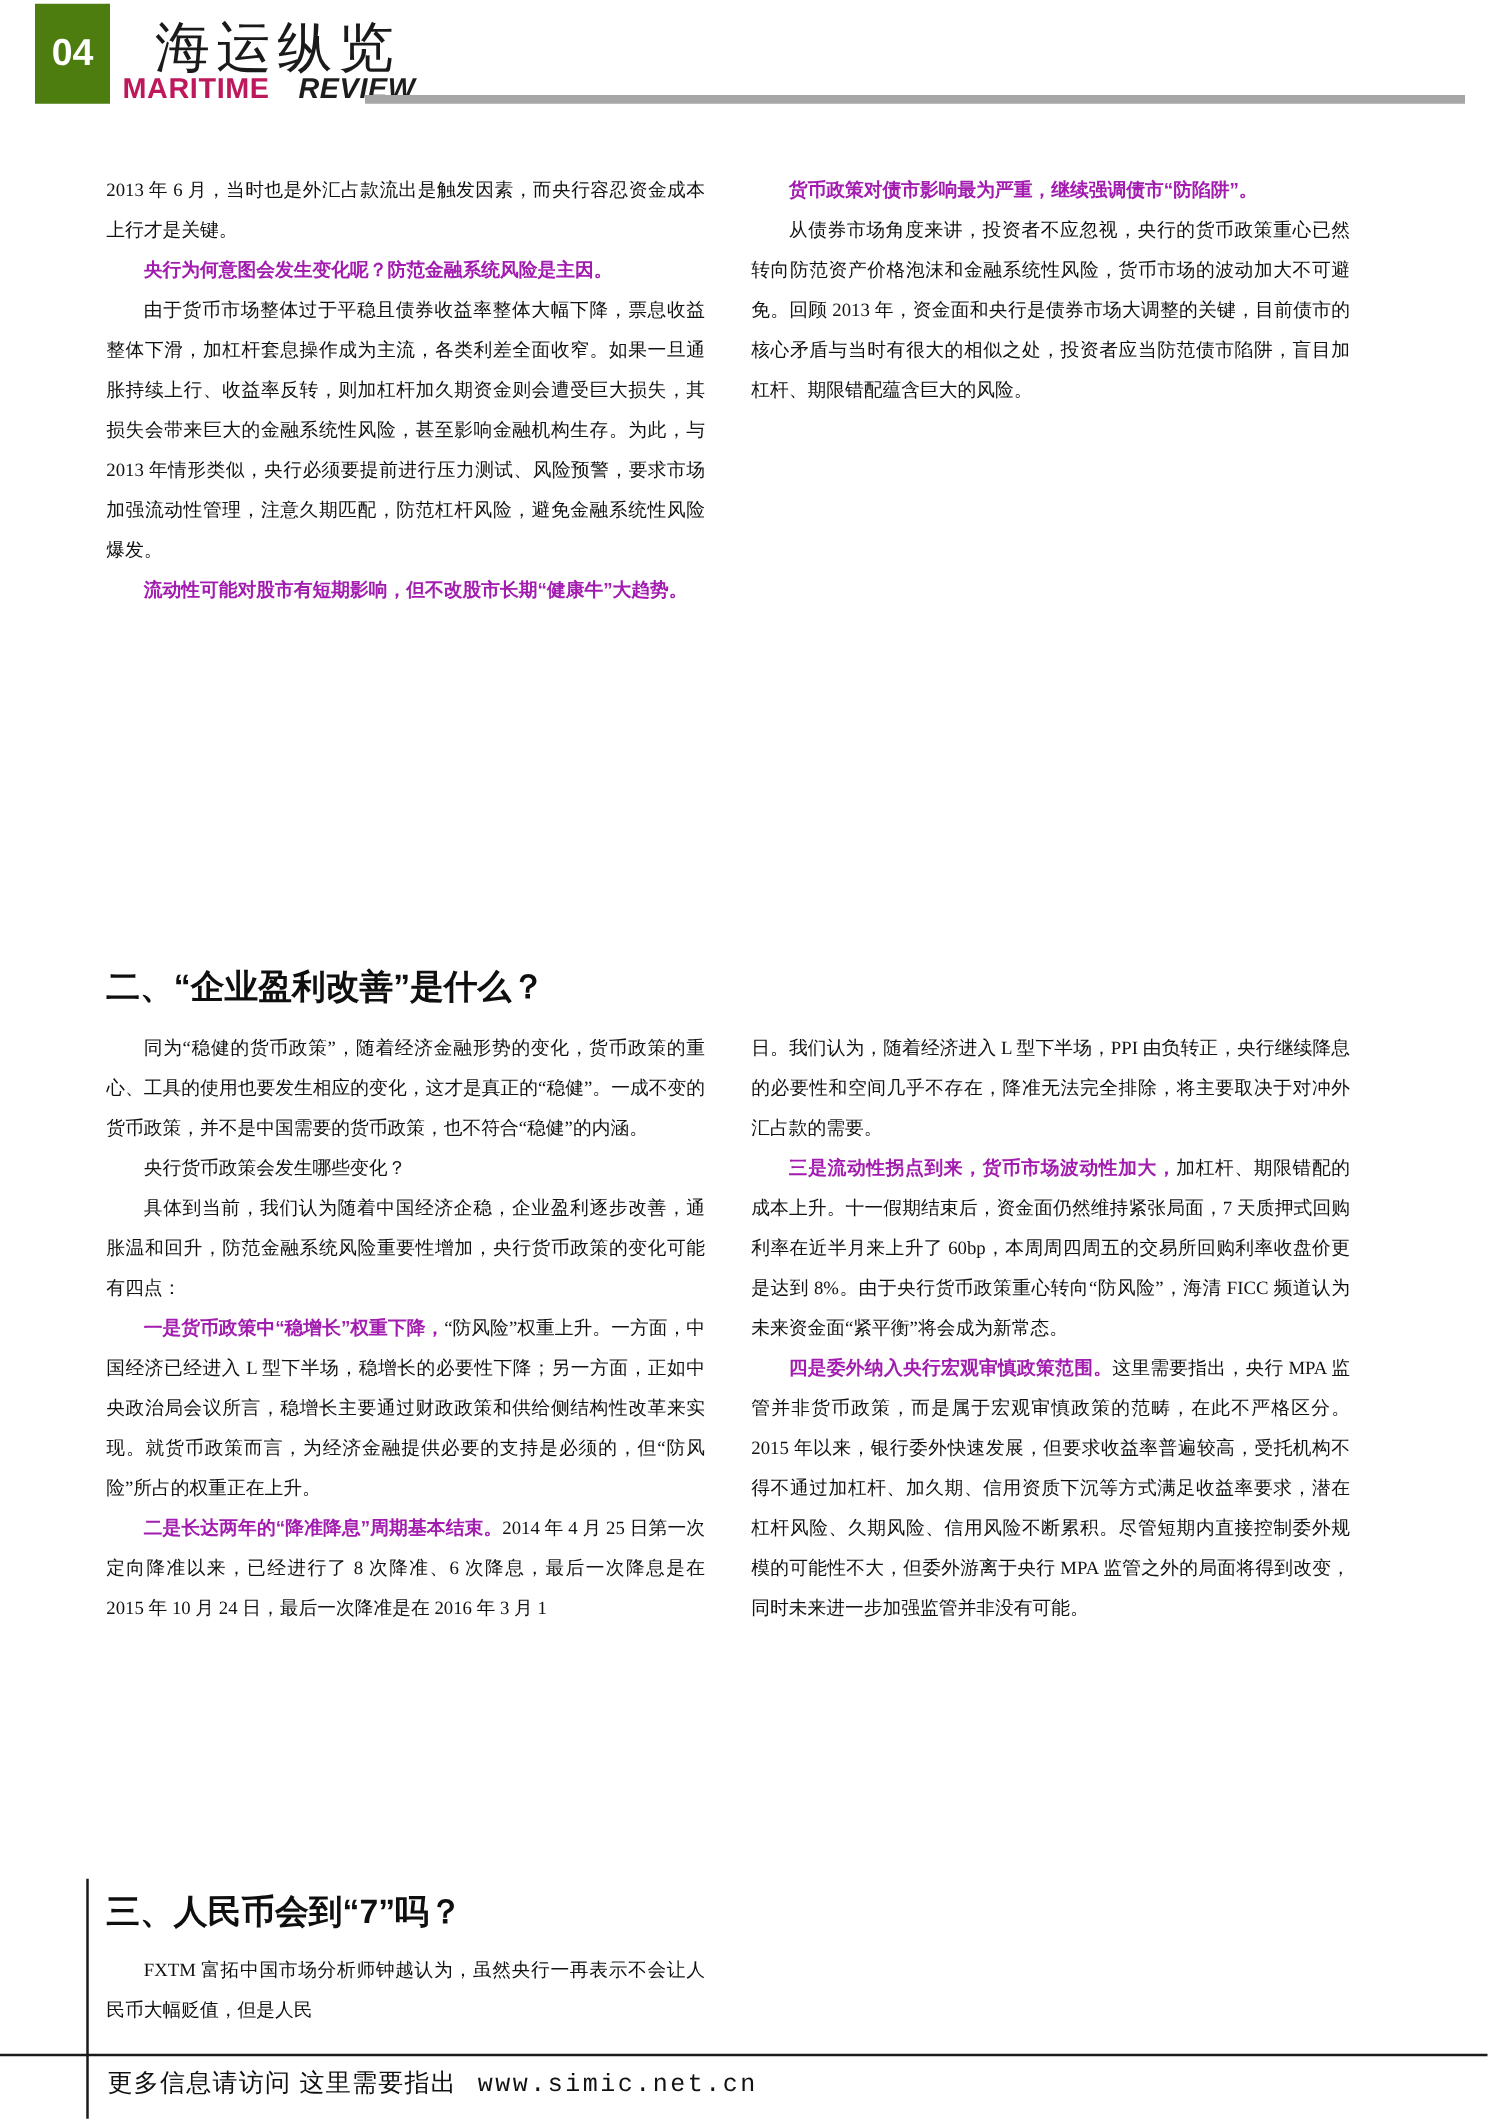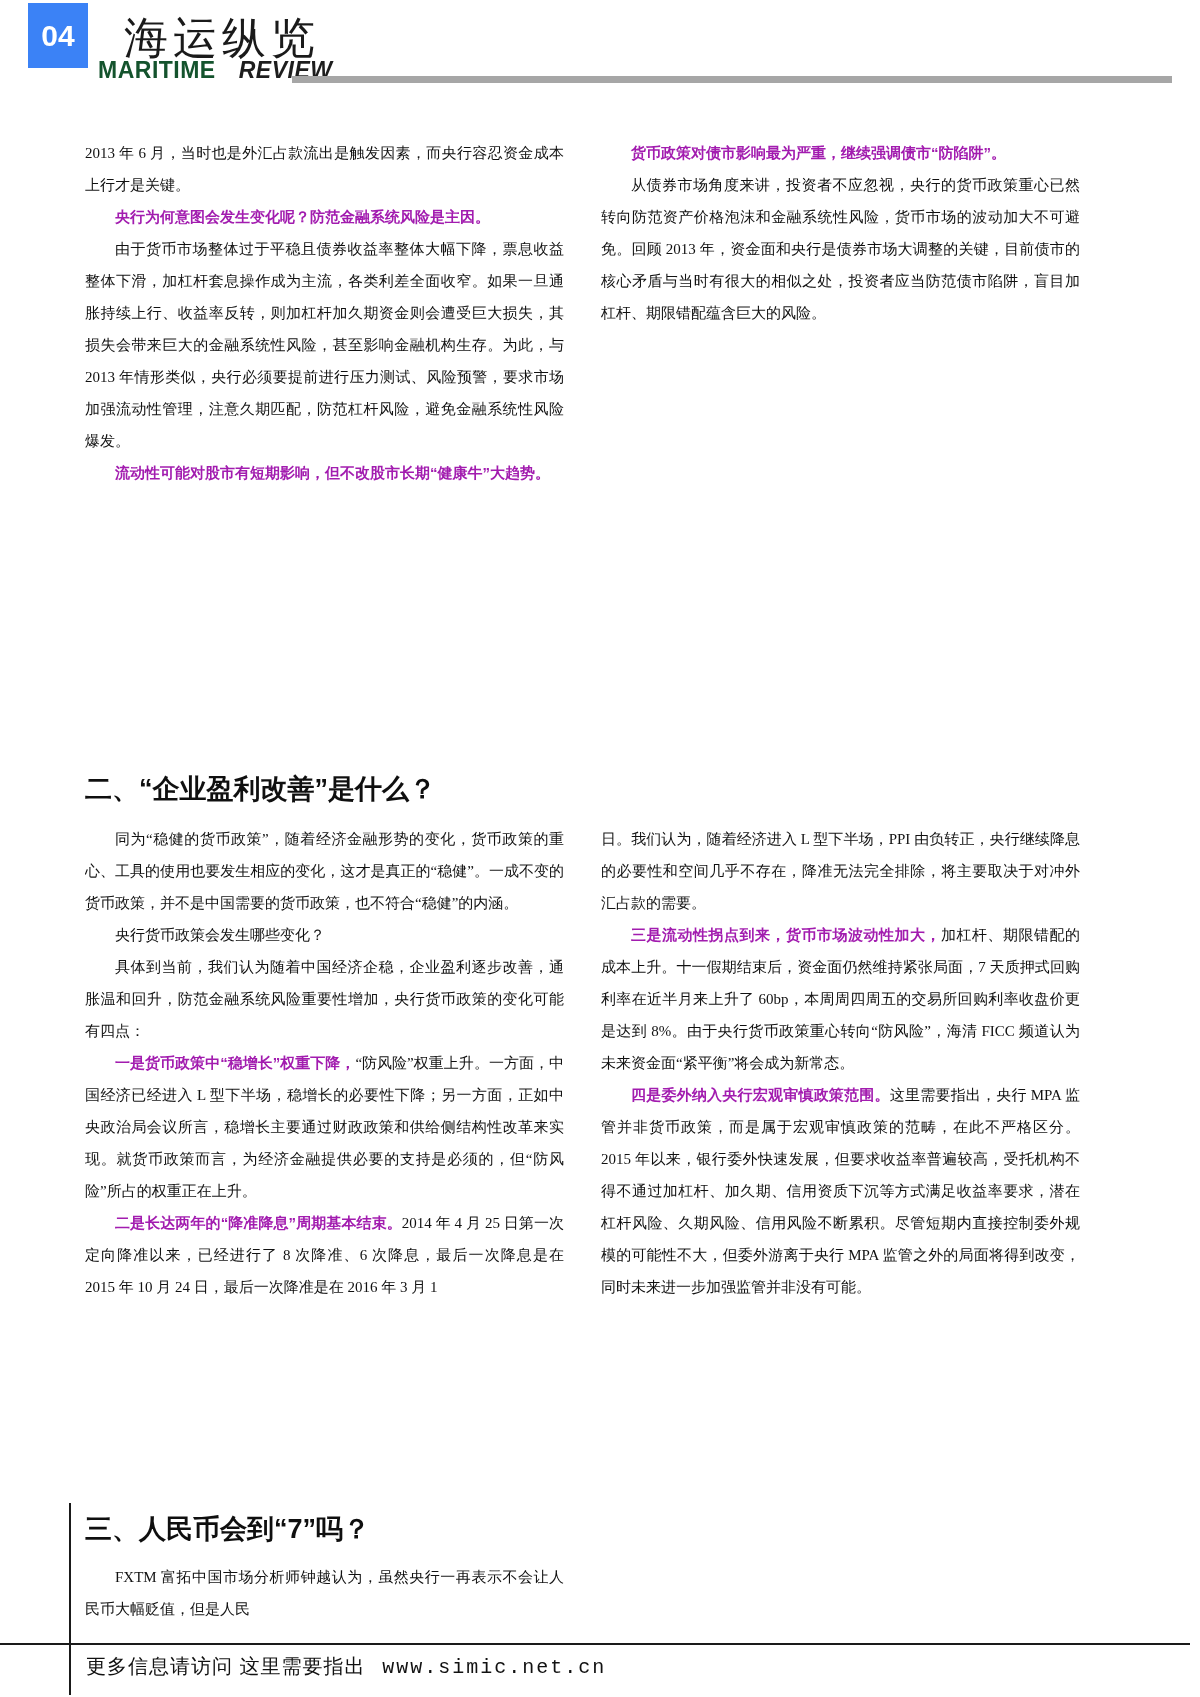--- a/index.html
+++ b/index.html
@@ -2,35 +2,35 @@
 <html><head>
 <meta charset="utf-8">
 <style>
   html,body{margin:0;padding:0;background:#ffffff;}
   .page{
     position:relative;width:1200px;height:1697px;background:#ffffff;overflow:hidden;
     font-family:"Liberation Serif","DejaVu Serif",serif;color:#111111;
   }
   
   .pagenum-box{
-    position:absolute;left:28px;top:3px;width:60px;height:65px;background:#3b82f6;
+    position:absolute;left:28px;top:3px;width:60px;height:80px;background:#4d7c0f;
     display:flex;align-items:center;justify-content:center;
   }
   .pagenum-box .num{
     color:#ffffff;font-family:"Liberation Sans",sans-serif;font-weight:bold;font-size:30px;
   }
   .title-cn{
     position:absolute;left:96px;top:12px;font-size:44px;line-height:54px;
     letter-spacing:5px;color:#1a1a1a;margin-left:28px;
   }
   .title-en{
     position:absolute;left:98px;top:57px;font-family:"Liberation Sans",sans-serif;
     font-weight:bold;font-size:23px;letter-spacing:0.5px;
   }
-  .en-blue{color:#14532d;}
+  .en-blue{color:#be185d;}
   .en-dark{color:#1d1d1d;margin-left:23px;font-style:italic;}
   .header-rule{position:absolute;left:292px;top:76px;width:880px;height:7px;background:#a6a6a6;}
   
   .content{position:absolute;left:85px;top:137px;width:995px;}
   .columns{display:flex;gap:37px;}
   .columns.sec1{height:574px;overflow:hidden;}
   .columns.sec2{height:688px;overflow:hidden;}
   .col{width:479px;}
   .para{margin:0;font-size:15px;line-height:32px;text-align:justify;}
   .para.indent{text-indent:2em;}

